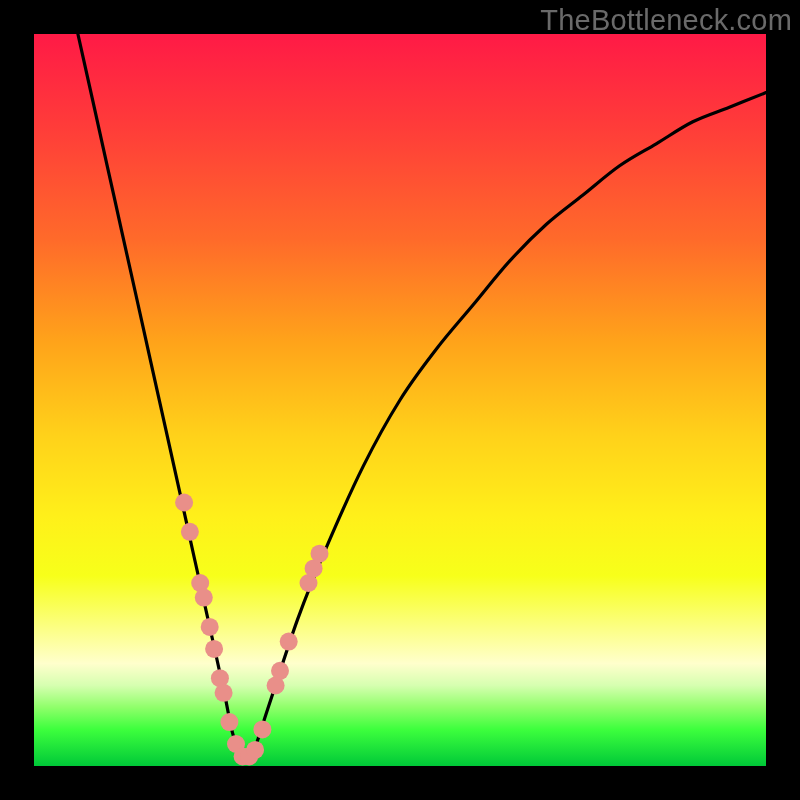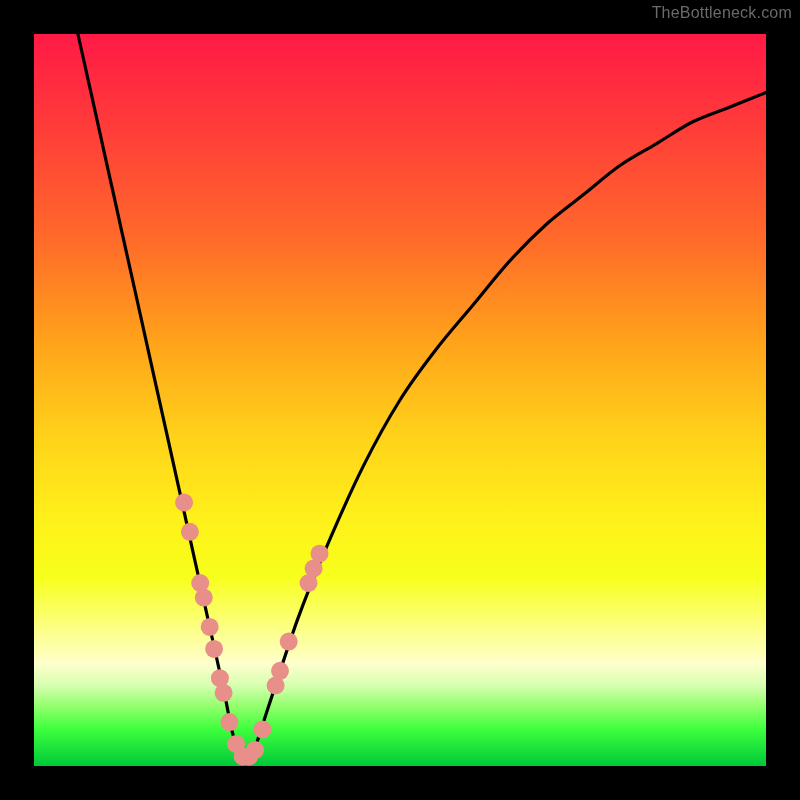--- a/index.html
+++ b/index.html
@@ -37,21 +37,21 @@
       #8fff6a 92%,
       #3dff3d 95%,
       #00c838 100%
     );
   }
   .watermark {
     position: absolute;
     top: 4px;
     right: 8px;
     color: #6a6a6a;
-    font-size: 16px;
+    font-size: 29px;
     font-weight: 400;
     letter-spacing: 0.2px;
     user-select: none;
     text-align: right;
   }
   svg.curve {
     position: absolute;
     left: 0;
     top: 0;
     width: 732px;

